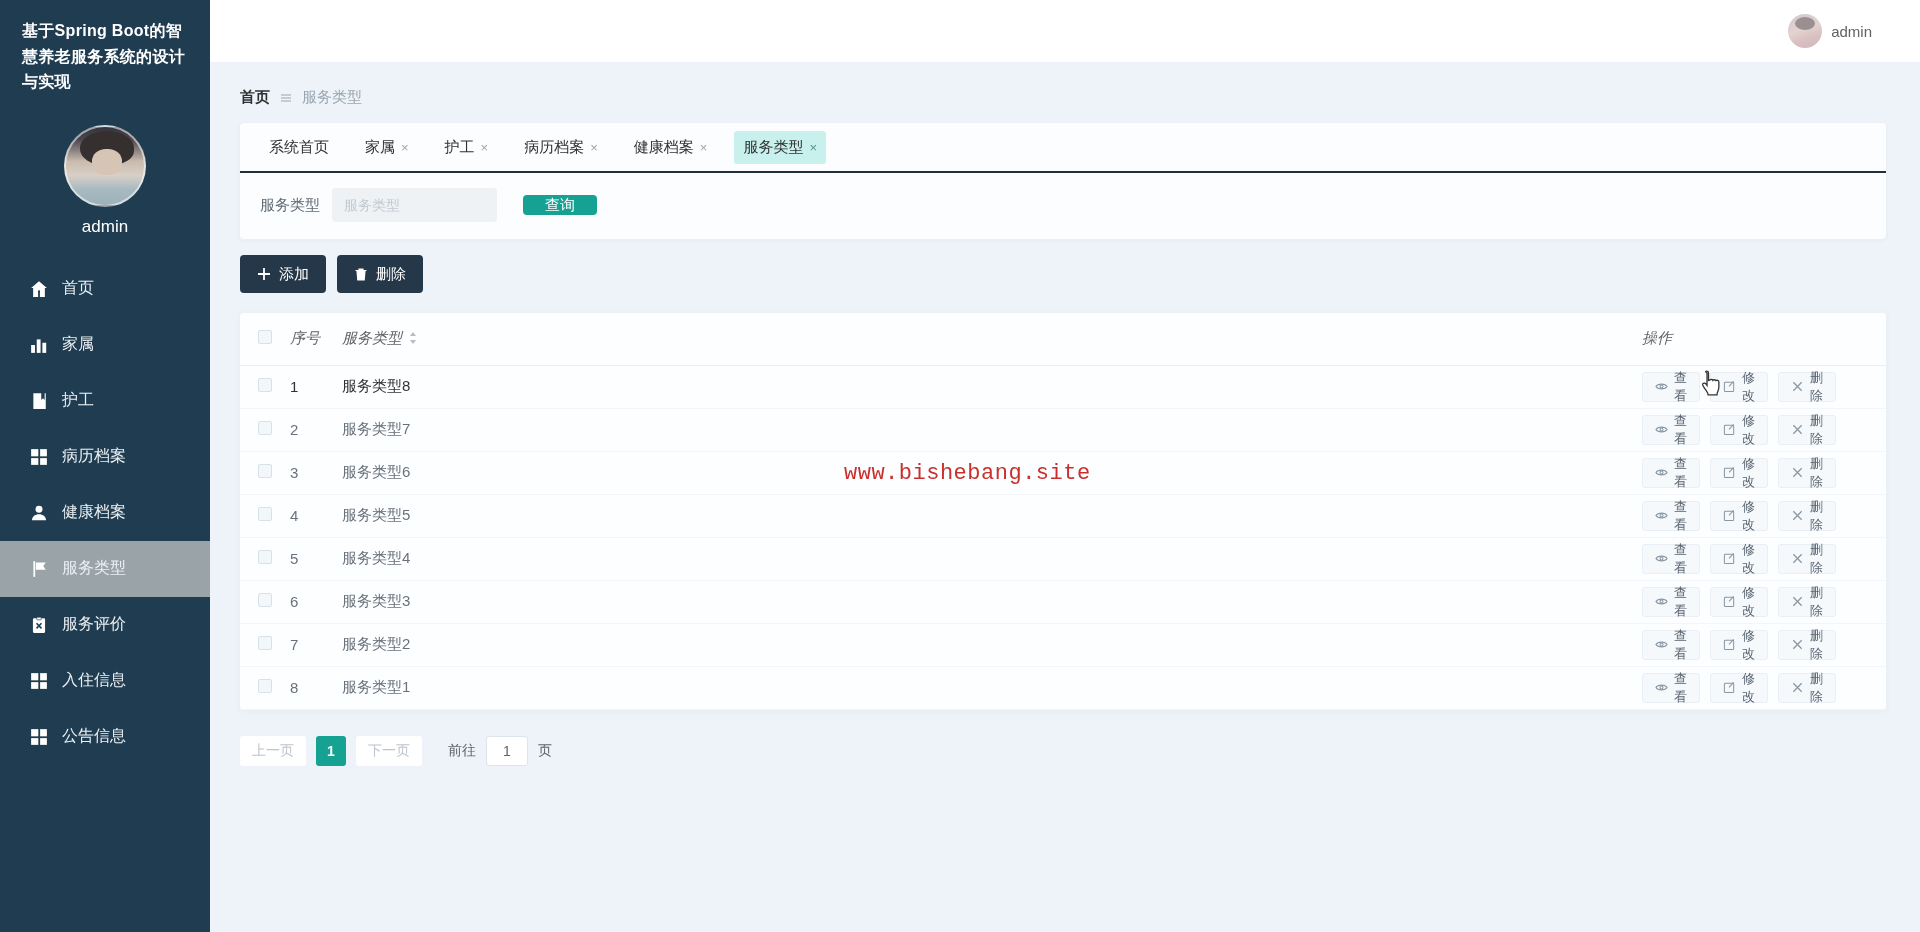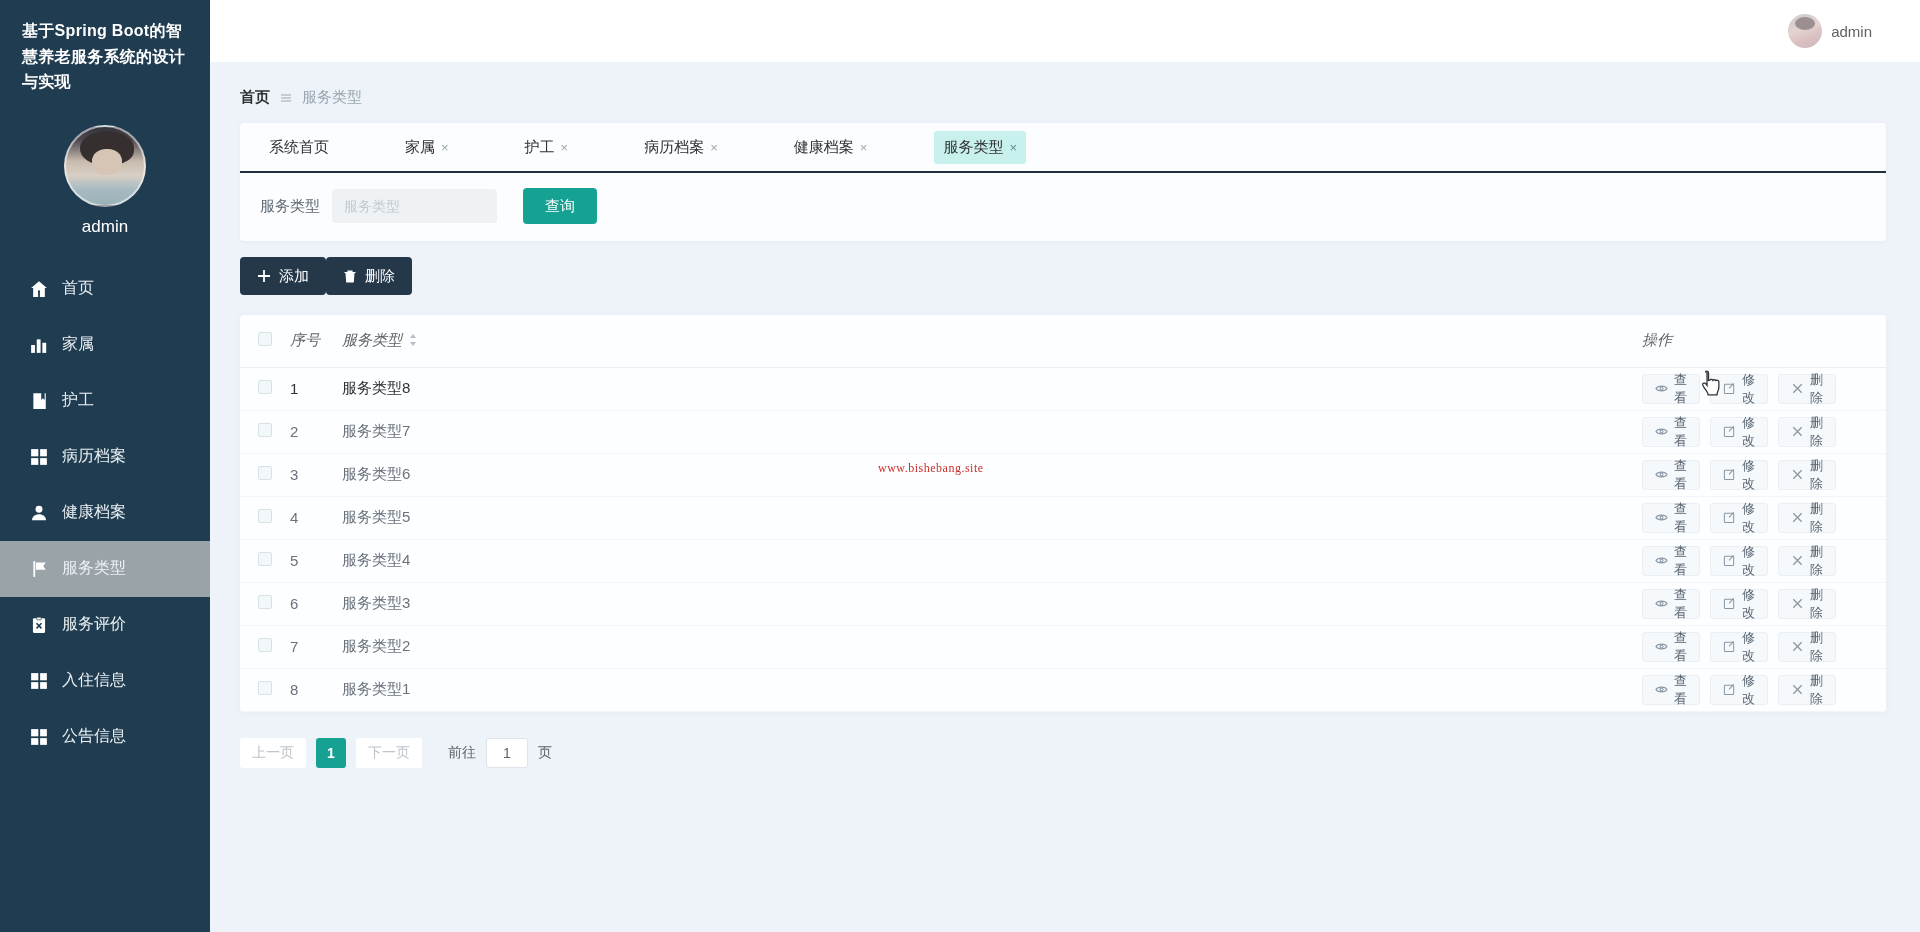--- a/index.html
+++ b/index.html
@@ -40,38 +40,38 @@
 
   .breadcrumb { display:flex; align-items:center; gap:9px; font-size:15px; margin-top:6px; }
   .breadcrumb .home { color:#303133; font-weight:bold; cursor:pointer; }
   .breadcrumb .sep { display:inline-flex; width:14px; height:14px; opacity:.55; }
   .breadcrumb .sep svg { width:14px; height:14px; stroke:#8a98a5; }
   .breadcrumb .current { color:#9AA6B0; }
 
   
   .card-tabs { margin-top:16px; background:#FCFDFE; border-radius:4px;
     box-shadow:0 1px 4px rgba(70,100,130,.06); }
-  .tabs-row { display:flex; align-items:center; gap:58px; height:50px; padding:0 20px;
+  .tabs-row { display:flex; align-items:center; gap:18px; height:50px; padding:0 20px;
     border-bottom:2px solid #232F3E; }
   .tab { display:flex; align-items:center; gap:4px; font-size:15px; color:#303133;
     cursor:pointer; padding:7px 9px; border-radius:3px; }
   .tab .tab-close { color:#9AA6B0; font-size:13px; margin-left:2px; }
   .tab.active { background:var(--active-tab,#C8F1ED); }
   .tab.active .tab-close { color:#5E8F89; }
 
   .search-row { display:flex; align-items:center; padding:15px 20px 17px; gap:12px; }
   .search-label { font-size:15px; color:#5F6B76; }
   .search-input { width:165px; height:34px; background:#EEF2F5; border:none; border-radius:4px;
     padding:0 12px; font-size:14px; color:#333; font-family:inherit; }
   .search-input::placeholder { color:#C2CAD1; }
-  .btn-query { margin-left:14px; height:36px; padding:0 22px; border:none; border-radius:4px;
+  .btn-query { margin-left:14px; height:20px; padding:0 22px; border:none; border-radius:4px;
     background:var(--accent,#15A293); color:#fff; font-size:15px; cursor:pointer; font-family:inherit; }
 
   
-  .toolbar { margin-top:16px; display:flex; gap:0; }
+  .toolbar { margin-top:16px; display:flex; gap:11px; }
   .btn-dark { height:38px; padding:0 17px; border:none; border-radius:4px;
     background:var(--dark-btn,#24384A); color:#fff; font-size:15px; display:flex;
     align-items:center; gap:8px; cursor:pointer; font-family:inherit; }
   .btn-dark .icon, .btn-dark .icon svg { width:14px; height:14px; fill:#fff; stroke:#fff; display:inline-flex; }
 
   
   .card-table { margin-top:20px; background:#FDFEFF; border-radius:4px;
     box-shadow:0 1px 6px rgba(70,100,130,.05); overflow:hidden; }
   table { width:100%; border-collapse:collapse; }
   thead th { height:52px; text-align:left; font-size:15px; font-weight:normal; color:#606266;
@@ -96,22 +96,22 @@
   .pagination { margin-top:26px; display:flex; align-items:center; gap:10px;
     font-size:14px; color:#606266; }
   .pg-btn { height:30px; padding:0 12px; background:#fff; border:none; border-radius:3px;
     color:#BEC5CC; font-size:14px; cursor:pointer; font-family:inherit; }
   .pg-page { width:30px; height:30px; border:none; border-radius:3px;
     background:var(--accent,#15A293); color:#fff; font-weight:bold; font-size:14px; cursor:pointer; }
   .pg-goto-label { margin-left:16px; }
   .pg-input { width:42px; height:30px; border:1px solid #DDE4EA; border-radius:3px;
     text-align:center; font-size:14px; color:#606266; font-family:inherit; background:#fff; }
 
-  .watermark { position:absolute; left:878px; top:461px; font-family:Liberation Serif, serif;
-    font-size:12px; color:var(--watermark,#C9302C); letter-spacing:.5px; }
+  .watermark { position:absolute; left:844px; top:461px; font-family:Liberation Mono, monospace;
+    font-size:22px; color:var(--watermark,#C9302C); letter-spacing:.5px; }
 
   .cursor { position:absolute; left:1698px; top:369px; width:26px; height:28px; }
   .cursor svg { width:26px; height:28px; }
 </style>
 </head>
 <body>
 
 <aside class="sidebar">
   <div class="sidebar-title">基于Spring Boot的智慧养老服务系统的设计与实现</div>
   <div class="avatar-big"></div>

